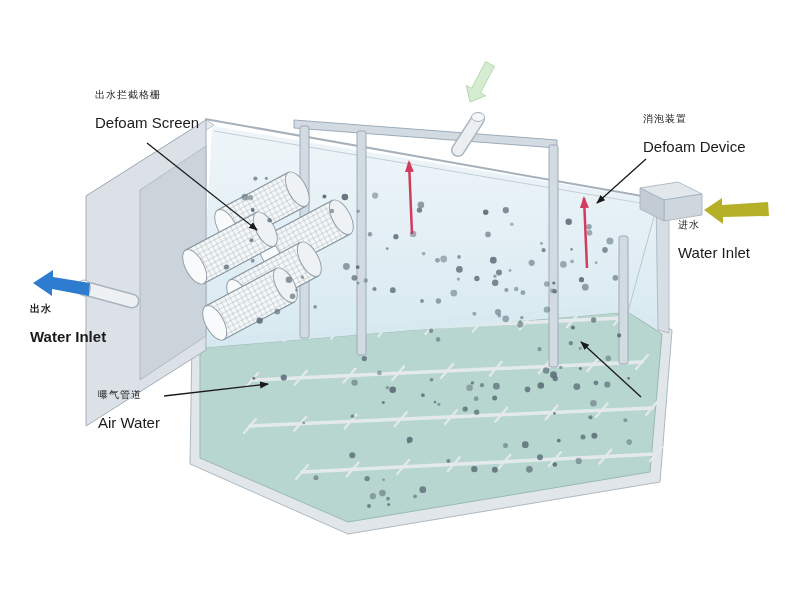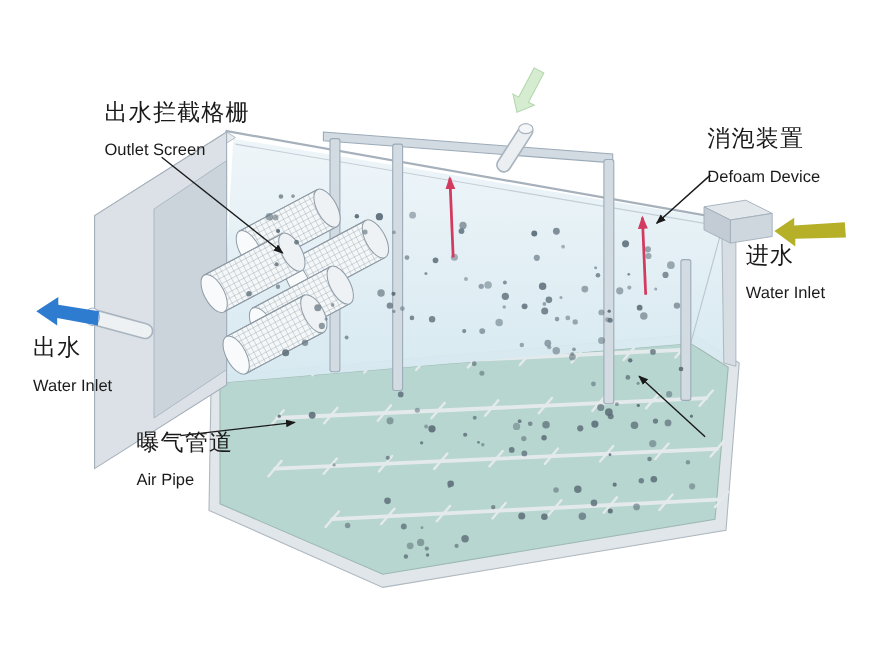--- a/index.html
+++ b/index.html
@@ -2,21 +2,21 @@
 <html><head>
 <meta charset="utf-8">
 <style>
   html,body{margin:0;padding:0;background:#ffffff;}
   .stage{
     position:relative;width:800px;height:600px;background:#ffffff;overflow:hidden;
     font-family:"Liberation Sans","DejaVu Sans",sans-serif;
   }
   .stage svg{position:absolute;left:0;top:0;}
   .label{position:absolute;color:#1a1a1a;white-space:nowrap;}
-  .label .zh{font-size:21px;margin-bottom:12px;letter-spacing:1px;}
+  .label .zh{font-size:10px;margin-bottom:12px;letter-spacing:1px;}
   .label .en{font-size:15px;}
 </style>
 </head>
 <body>
 
 <div class="stage">
 
   <svg width="800" height="600" viewBox="0 0 800 600">
     <defs>
       <linearGradient id="waterGrad" x1="0" y1="0" x2="0" y2="1">
@@ -318,38 +318,38 @@
     <g stroke-width="1.3" fill="none" stroke="#1a1a1a">
       <line x1="147" y1="143" x2="257" y2="230" marker-end="url(#blkArrow)"></line>
       <line x1="646" y1="159" x2="597" y2="203" marker-end="url(#blkArrow)"></line>
       <line x1="164" y1="396" x2="268" y2="384" marker-end="url(#blkArrow)"></line>
       <line x1="641" y1="397" x2="581" y2="342" marker-end="url(#blkArrow)"></line>
     </g>
   </svg>
 
   <div class="label" style="left:95px;top:88px;">
     <div class="zh">出水拦截格栅</div>
-    <div class="en">Outlet Screen</div>
+    <div class="en">Defoam Screen</div>
   </div>
 
 
   <div class="label" style="left:678px;top:218px;">
     <div class="zh">进水</div>
     <div class="en">Water Inlet</div>
   </div>
 
   <div class="label" style="left:643px;top:112px;">
     <div class="zh">消泡装置</div>
     <div class="en">Defoam Device</div>
   </div>
 
-  <div class="label" style="left:30px;top:302px;">
+  <div class="label" style="left:30px;top:302px;font-weight:bold;">
     <div class="zh">出水</div>
     <div class="en">Water Inlet</div>
   </div>
 
-  <div class="label" style="left:98px;top:388px;margin-left:26px;">
+  <div class="label" style="left:98px;top:388px;">
     <div class="zh">曝气管道</div>
-    <div class="en">Air Pipe</div>
+    <div class="en">Air Water</div>
   </div>
 
 
 </div>
 
 </body></html>

